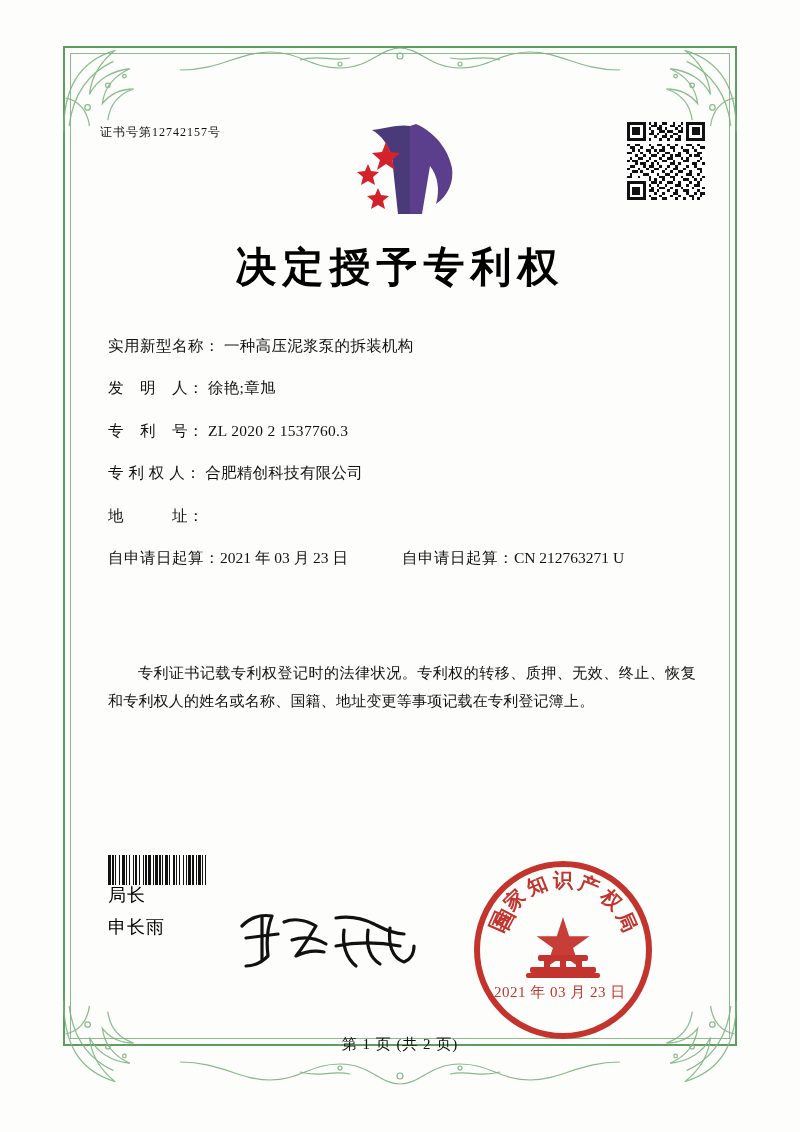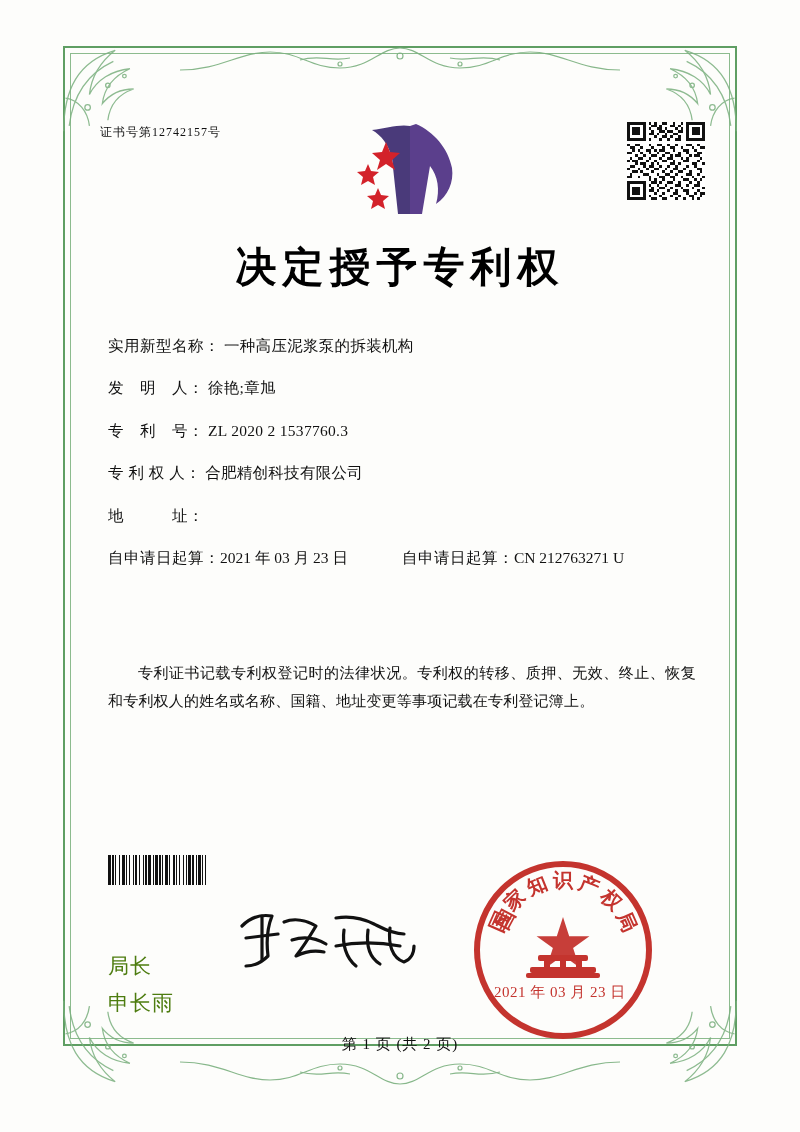--- a/index.html
+++ b/index.html
@@ -160,24 +160,24 @@
   }
   .barcode i {
     display: block;
     background: #111;
     height: 100%;
   }
 
   
   .sig-label {
     position: absolute;
-    left: 108px; top: 948px;
-    font-size: 21px;
+    left: 108px; top: 880px;
+    font-size: 18px;
     line-height: 1.75;
-    color: #4d7c0f;
+    color: #000000;
     letter-spacing: 1px;
   }
   .sig-script {
     position: absolute;
     left: 232px; top: 900px;
     width: 190px; height: 80px;
   }
   .sig-script svg { width: 100%; height: 100%; display: block; }
 
   

